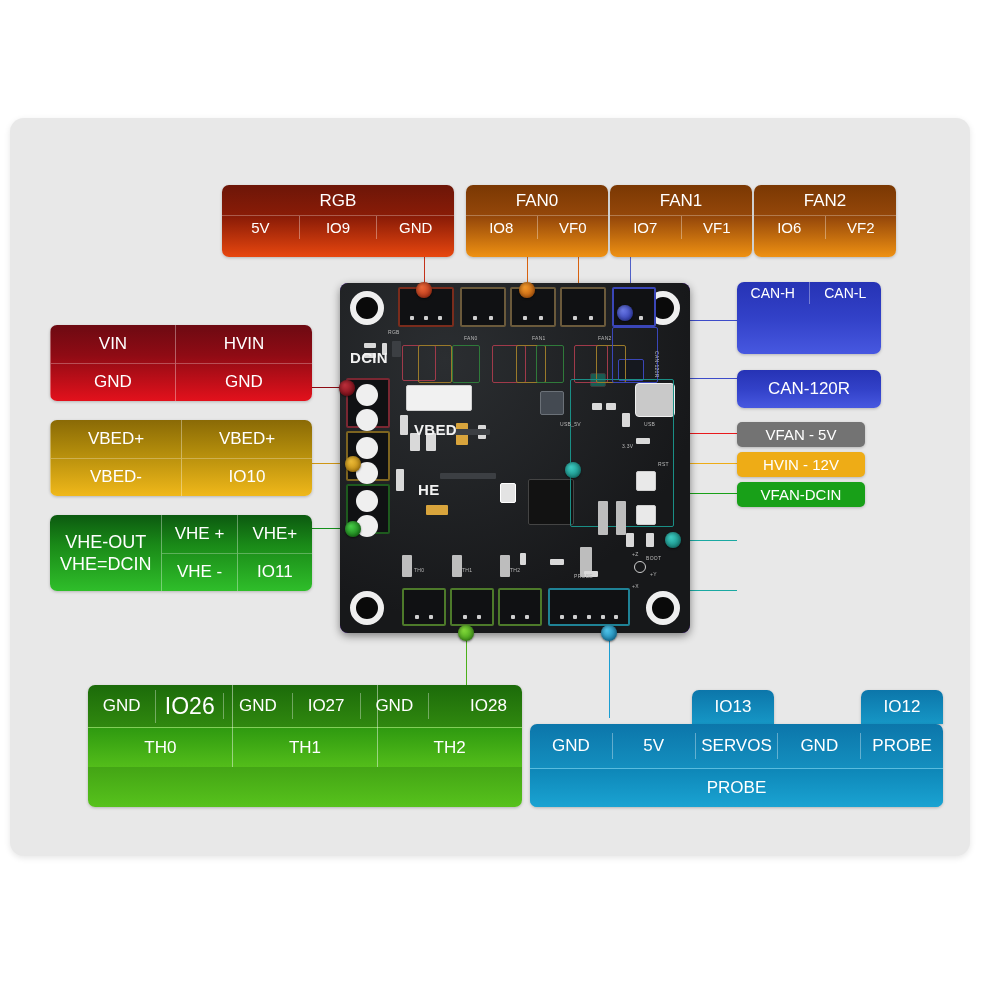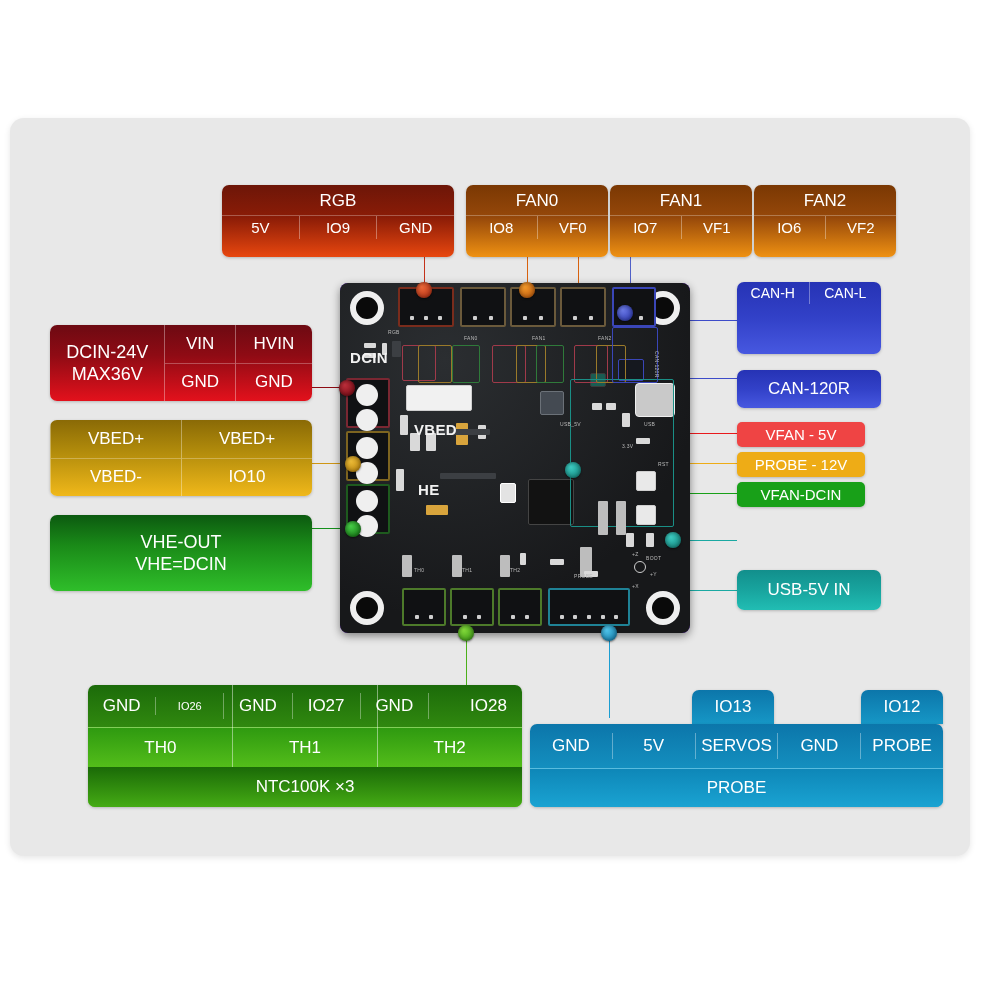--- a/index.html
+++ b/index.html
@@ -298,24 +298,20 @@
 
   <div class="lab" style="left:754px; top:185px; width:142px; height:72px; background:linear-gradient(180deg,#7a3803 0%,#96480a 45%,#ef9112 100%);">
     <div class="title ttl">FAN2</div>
     <div class="row divh">
       <div class="cell sub">IO6</div>
       <div class="cell sub divv">VF2</div>
     </div>
   </div>
 
   <div class="lab" style="left:50px; top:325px; width:262px; height:76px; background:linear-gradient(180deg,#6d0a12 0%,#8f0b14 40%,#e3111c 100%); display:flex;">
-    <div style="flex:1.35; display:flex; flex-direction:column; justify-content:center; align-items:center; font-size:18px; line-height:1.25;">
-      <div>DCIN-24V</div>
-      <div>MAX36V</div>
-    </div>
     <div class="divv" style="flex:.82; display:flex; flex-direction:column;">
       <div style="flex:1; display:flex; align-items:center; justify-content:center; font-size:17px;">VIN</div>
       <div class="divh" style="flex:1; display:flex; align-items:center; justify-content:center; font-size:17px;">GND</div>
     </div>
     <div class="divv" style="flex:.9; display:flex; flex-direction:column;">
       <div style="flex:1; display:flex; align-items:center; justify-content:center; font-size:17px;">HVIN</div>
       <div class="divh" style="flex:1; display:flex; align-items:center; justify-content:center; font-size:17px;">GND</div>
     </div>
   </div>
 
@@ -328,70 +324,72 @@
       <div style="flex:1; display:flex; align-items:center; justify-content:center; font-size:17px;">VBED+</div>
       <div class="divh" style="flex:1; display:flex; align-items:center; justify-content:center; font-size:17px;">IO10</div>
     </div>
   </div>
 
   <div class="lab" style="left:50px; top:515px; width:262px; height:76px; background:linear-gradient(180deg,#0c5a10 0%,#1a8a18 40%,#2fbe2a 100%); display:flex;">
     <div style="flex:1.35; display:flex; flex-direction:column; justify-content:center; align-items:center; font-size:18px; line-height:1.25;">
       <div>VHE-OUT</div>
       <div>VHE=DCIN</div>
     </div>
+    <div class="divv" style="flex:.9; display:flex; flex-direction:column;">
+      <div style="flex:1; display:flex; align-items:center; justify-content:center; font-size:17px;">VHE +</div>
+      <div class="divh" style="flex:1; display:flex; align-items:center; justify-content:center; font-size:17px;">VHE -</div>
+    </div>
+    <div class="divv" style="flex:.9; display:flex; flex-direction:column;">
+      <div style="flex:1; display:flex; align-items:center; justify-content:center; font-size:17px;">VHE+</div>
+      <div class="divh" style="flex:1; display:flex; align-items:center; justify-content:center; font-size:17px;">IO11</div>
+    </div>
   </div>
 
   <div class="lab" style="left:737px; top:282px; width:144px; height:72px; background:linear-gradient(180deg,#2633b5 0%,#3241c8 50%,#4758e0 100%);">
     <div class="row">
       <div class="cell" style="font-size:14px;">CAN-H</div>
       <div class="cell divv" style="font-size:14px;">CAN-L</div>
     </div>
   </div>
 
   <div class="lab" style="left:737px; top:370px; width:144px; height:38px; background:linear-gradient(180deg,#2633b5 0%,#3241c8 50%,#4758e0 100%); display:flex; align-items:center; justify-content:center;">
     <span style="font-size:17px;">CAN-120R</span>
   </div>
 
-  <div class="lab" style="left:737px; top:422px; width:128px; height:25px; background:#ef4444; display:flex; align-items:center; justify-content:center; border-radius:5px;">
+  <div class="lab" style="left:737px; top:422px; width:128px; height:25px; background:#737373; display:flex; align-items:center; justify-content:center; border-radius:5px;">
     <span style="font-size:15px;">VFAN - 5V</span>
   </div>
 
   <div class="lab" style="left:737px; top:452px; width:128px; height:25px; background:#eeac16; display:flex; align-items:center; justify-content:center; border-radius:5px;">
-    <span style="font-size:15px;">PROBE - 12V</span>
+    <span style="font-size:15px;">HVIN - 12V</span>
   </div>
 
   <div class="lab" style="left:737px; top:482px; width:128px; height:25px; background:#18a018; display:flex; align-items:center; justify-content:center; border-radius:5px;">
     <span style="font-size:15px;">VFAN-DCIN</span>
   </div>
 
 
-  <div class="lab" style="left:737px; top:570px; width:144px; height:40px; background:linear-gradient(180deg,#128f8c 0%,#18a49e 50%,#21bdb3 100%); display:flex; align-items:center; justify-content:center;">
-    <span style="font-size:17px;">USB-5V IN</span>
-  </div>
 
   <div class="lab" style="left:88px; top:685px; width:434px; height:122px; background:linear-gradient(180deg,#1c6b0a 0%,#3c9a12 55%,#57c21c 100%);">
 
     <div class="row" style="height:42px;">
       <div class="cell" style="font-size:17px;">GND</div>
-      <div class="cell divv" style="font-size:11px;">IO26</div>
+      <div class="cell divv" style="font-size:23px;">IO26</div>
       <div class="cell divv" style="font-size:17px;">GND</div>
       <div class="cell divv" style="font-size:17px;">IO27</div>
       <div class="cell divv" style="font-size:17px;">GND</div>
       <div class="cell divv" style="font-size:17px;padding-left:28px;">IO28</div>
     </div>
 
     <div class="row divh" style="height:40px; background:linear-gradient(180deg,#2f9a10,#53bd1a);">
       <div class="cell" style="font-size:17px;">TH0</div>
       <div class="cell" style="font-size:17px;">TH1</div>
       <div class="cell" style="font-size:17px;">TH2</div>
     </div>
 
-    <div style="height:40px; display:flex; align-items:center; justify-content:center; font-size:17px; background:linear-gradient(180deg,#1a6a07,#45ab14);">
-      <span>NTC100K ×3</span>
-    </div>
   </div>
 
   <div style="position:absolute;left:232px;top:685px;width:1px;height:82px;background:rgba(255,255,255,.45);"></div>
   <div style="position:absolute;left:377px;top:685px;width:1px;height:82px;background:rgba(255,255,255,.45);"></div>
 
   <div class="lab" style="left:692px; top:690px; width:82px; height:34px; background:linear-gradient(180deg,#0c76aa,#1697c6); border-bottom-left-radius:0; border-bottom-right-radius:0; display:flex; align-items:center; justify-content:center;">
     <span style="font-size:17px;">IO13</span>
   </div>
 
   <div class="lab" style="left:861px; top:690px; width:82px; height:34px; background:linear-gradient(180deg,#0c76aa,#1697c6); border-bottom-left-radius:0; border-bottom-right-radius:0; display:flex; align-items:center; justify-content:center;">

